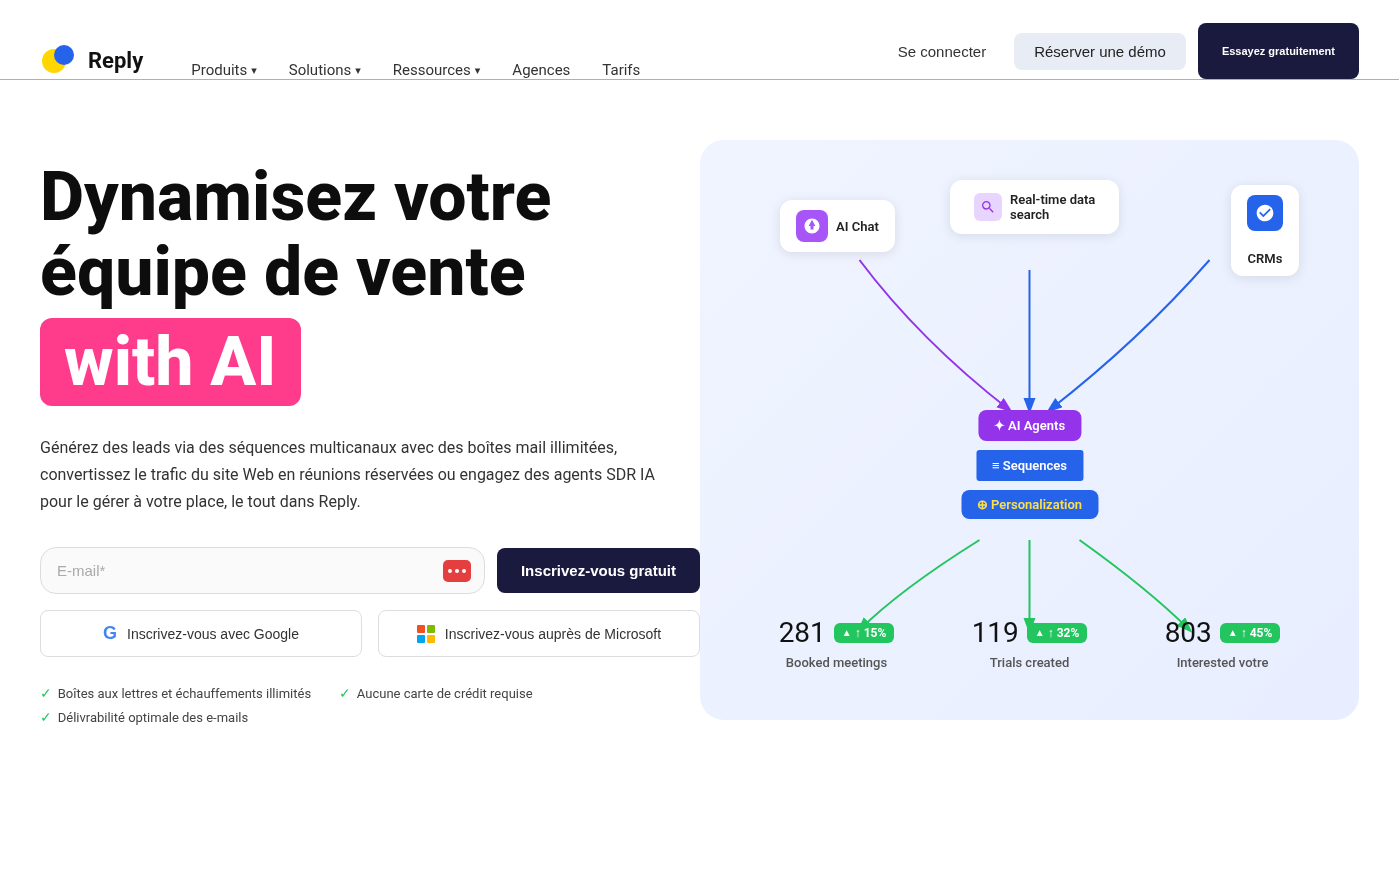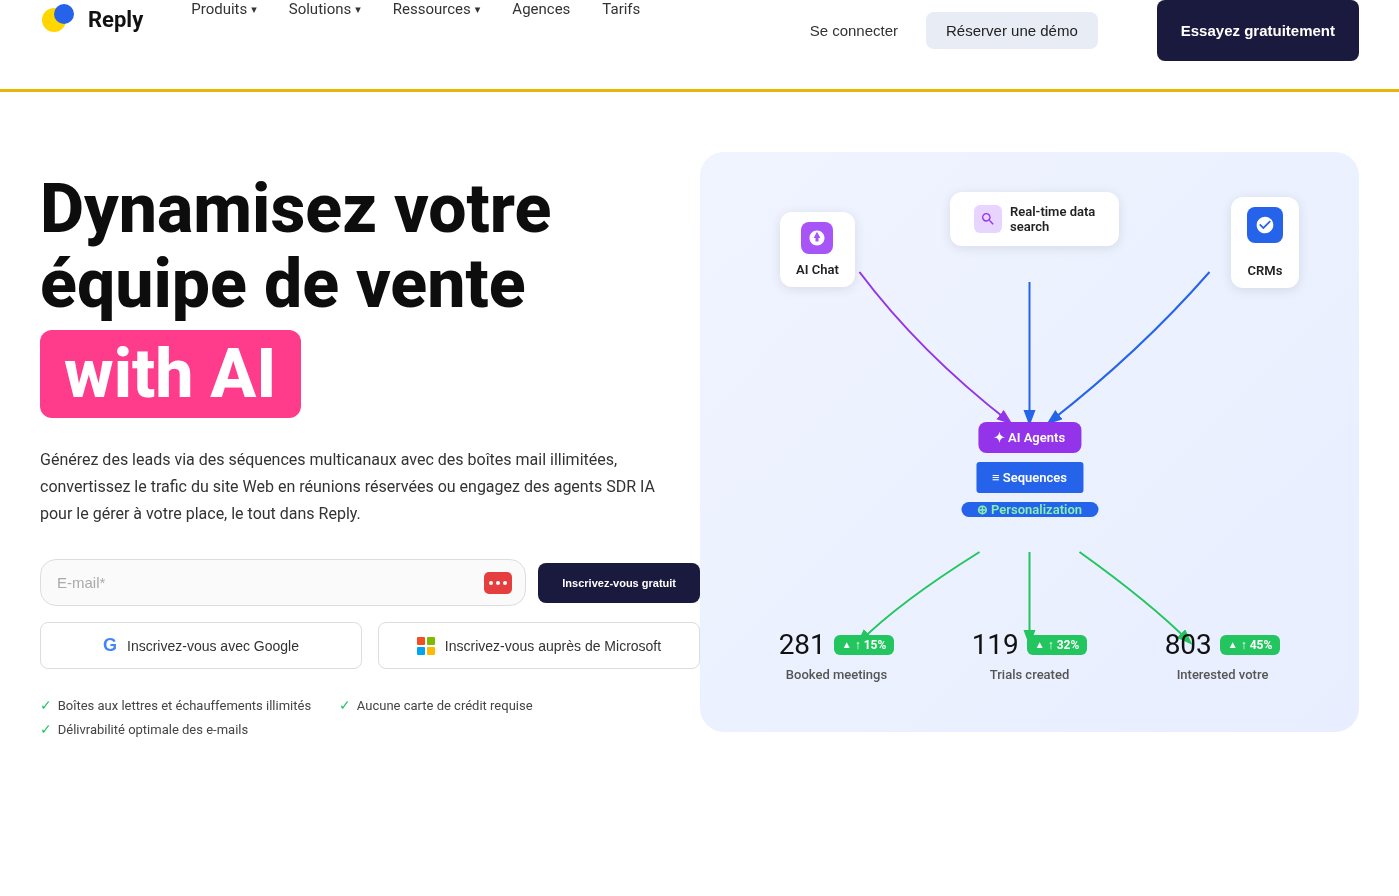--- a/index.html
+++ b/index.html
@@ -1,68 +1,68 @@
 <!DOCTYPE html>
 <html><head>
   <meta charset="utf-8">
   <style>
     * { margin: 0; padding: 0; box-sizing: border-box; }
     body { font-family: -apple-system, BlinkMacSystemFont, 'Segoe UI', Roboto, sans-serif; background: #fff; color: #111; width: 1399px; min-height: 896px; overflow-x: hidden; }
 
     
-    nav { display: flex; align-items: flex-start; padding: 0 40px; height: 92px; border-bottom: 3px solid #eab308; position: relative; z-index: 10; background: #fff; }
+    nav { display: flex; align-items: flex-end; padding: 0 40px; height: 80px; border-bottom: 1px solid #eab308; position: relative; z-index: 10; background: #fff; }
     .nav-logo { display: flex; align-items: center; gap: 10px; margin-right: 48px; }
     .logo-icon { width: 38px; height: 38px; position: relative; }
     .logo-label { font-size: 22px; font-weight: 700; color: #111; }
     .nav-links { display: flex; align-items: center; gap: 32px; flex: 1; }
     .nav-link { font-size: 15px; color: #333; cursor: pointer; display: flex; align-items: center; gap: 4px; text-decoration: none; }
     .chevron { font-size: 11px; }
     .nav-actions { display: flex; align-items: center; gap: 12px; }
     .btn-login { font-size: 15px; color: #333; background: none; border: none; cursor: pointer; padding: 8px 16px; }
     .btn-demo { font-size: 15px; color: #222; background: #e8ecf5; border: none; cursor: pointer; padding: 10px 20px; border-radius: 8px; font-weight: 500; }
-    .btn-try { font-size: 15px; color: #fff; background: #1a1a3e; border: none; cursor: pointer; padding: 22px 24px; border-radius: 8px; font-weight: 600; margin-left: 47px; }
+    .btn-try { font-size: 11px; color: #fff; background: #1a1a3e; border: none; cursor: pointer; padding: 22px 24px; border-radius: 8px; font-weight: 600; }
 
     
     .hero { display: flex; align-items: flex-start; padding: 60px 40px 40px 40px; min-height: 816px; }
     .hero-left { flex: 0 0 660px; padding-top: 20px; }
     .hero-title { font-size: 68px; font-weight: 800; line-height: 1.1; color: #0d0d0d; margin-bottom: 0; }
     .hero-highlight { display: inline-block; background: #ff3b8b; color: #fff; border-radius: 12px; padding: 4px 24px; font-size: 68px; font-weight: 800; margin-top: 8px; margin-bottom: 28px; }
     .hero-desc { font-size: 16px; line-height: 1.7; color: #333; margin-bottom: 32px; max-width: 620px; }
 
     .email-row { display: flex; align-items: center; gap: 12px; margin-bottom: 16px; }
     .email-input-wrap { position: relative; flex: 1; }
     .email-input { width: 100%; padding: 14px 48px 14px 16px; font-size: 15px; border: 1px solid #ddd; border-radius: 16px; color: #555; background: #fafafa; outline: none; }
     .email-input::placeholder { color: #aaa; }
     .input-icon { position: absolute; right: 14px; top: 50%; transform: translateY(-50%); background: #e53e3e; border-radius: 5px; width: 28px; height: 22px; display: flex; align-items: center; justify-content: center; }
     .input-icon-dots { display: flex; gap: 3px; }
     .input-icon-dot { width: 4px; height: 4px; border-radius: 50%; background: #fff; }
-    .btn-signup { background: #1a1a3e; color: #fff; border: none; padding: 14px 24px; border-radius: 8px; font-size: 11px; font-weight: 600; cursor: pointer; white-space: nowrap; }
+    .btn-signup { background: #1a1a3e; color: #fff; border: none; padding: 14px 24px; border-radius: 8px; font-size: 15px; font-weight: 600; cursor: pointer; white-space: nowrap; }
 
     .social-btns { display: flex; gap: 16px; margin-bottom: 28px; }
     .btn-social { display: flex; align-items: center; gap: 10px; padding: 12px 24px; border: 1px solid #ddd; border-radius: 8px; background: #fff; cursor: pointer; font-size: 14px; color: #333; font-weight: 500; flex: 1; justify-content: center; }
 
     .hero-checks { display: flex; flex-wrap: wrap; gap: 8px 28px; }
     .hero-check { display: flex; align-items: center; gap: 6px; font-size: 13px; color: #444; }
     .check-icon { color: #22c55e; font-size: 14px; }
 
     
     .hero-right { flex: 1; position: relative; min-height: 600px; }
     .diagram-container { position: relative; width: 100%; height: 580px; background: linear-gradient(135deg, #f0f4ff 0%, #e8eeff 100%); border-radius: 24px; overflow: hidden; }
 
     
-    .diag-box { position: absolute; background: #fff; border-radius: 12px; box-shadow: 0 2px 12px rgba(0,0,0,0.1); display: flex; align-items: center; gap: 8px; padding: 10px 16px; font-size: 13px; font-weight: 600; color: #222; flex-direction: column; }
+    .diag-box { position: absolute; background: #fff; border-radius: 12px; box-shadow: 0 2px 12px rgba(0,0,0,0.1); display: flex; align-items: center; gap: 8px; padding: 10px 16px; font-size: 13px; font-weight: 600; color: #222; }
 
     .box-ai-chat { top: 60px; left: 80px; }
     .box-realtime { top: 40px; left: 260px; flex-direction: column; align-items: flex-start; padding: 12px 24px; }
     .box-crms { top: 50px; right: 80px; flex-direction: column; align-items: center; }
 
     
     .box-ai-agents { position: absolute; background: #9333ea; color: #fff; border-radius: 8px; padding: 8px 16px; font-size: 13px; font-weight: 600; top: 270px; left: 50%; transform: translateX(-50%); white-space: nowrap; display: flex; align-items: center; gap: 6px; }
     .box-sequences { position: absolute; background: #2563eb; color: #fff; border-radius: 3px; padding: 8px 16px; font-size: 13px; font-weight: 600; top: 310px; left: 50%; transform: translateX(-50%); white-space: nowrap; display: flex; align-items: center; gap: 6px; }
-    .box-personalization { position: absolute; background: #2563eb; color: #86efac; border-radius: 8px; padding: 0 16px; font-size: 13px; font-weight: 600; top: 350px; left: 50%; transform: translateX(-50%); white-space: nowrap; display: flex; align-items: center; gap: 6px; }
+    .box-personalization { position: absolute; background: #2563eb; color: #fde047; border-radius: 8px; padding: 7px 16px; font-size: 13px; font-weight: 600; top: 350px; left: 50%; transform: translateX(-50%); white-space: nowrap; display: flex; align-items: center; gap: 6px; }
 
     
     .stats-row { position: absolute; bottom: 50px; left: 0; right: 0; display: flex; justify-content: space-around; padding: 0 40px; }
     .stat-item { display: flex; flex-direction: column; align-items: center; gap: 6px; }
     .stat-num-row { display: flex; align-items: center; gap: 8px; }
     .stat-num { font-size: 28px; font-weight: 400; color: #111; }
     .stat-badge { display: flex; align-items: center; gap: 3px; background: #22c55e; color: #fff; border-radius: 6px; padding: 3px 8px; font-size: 12px; font-weight: 700; }
     .stat-up { font-size: 10px; }
     .stat-label { font-size: 13px; color: #555; font-weight: 500; }
 

